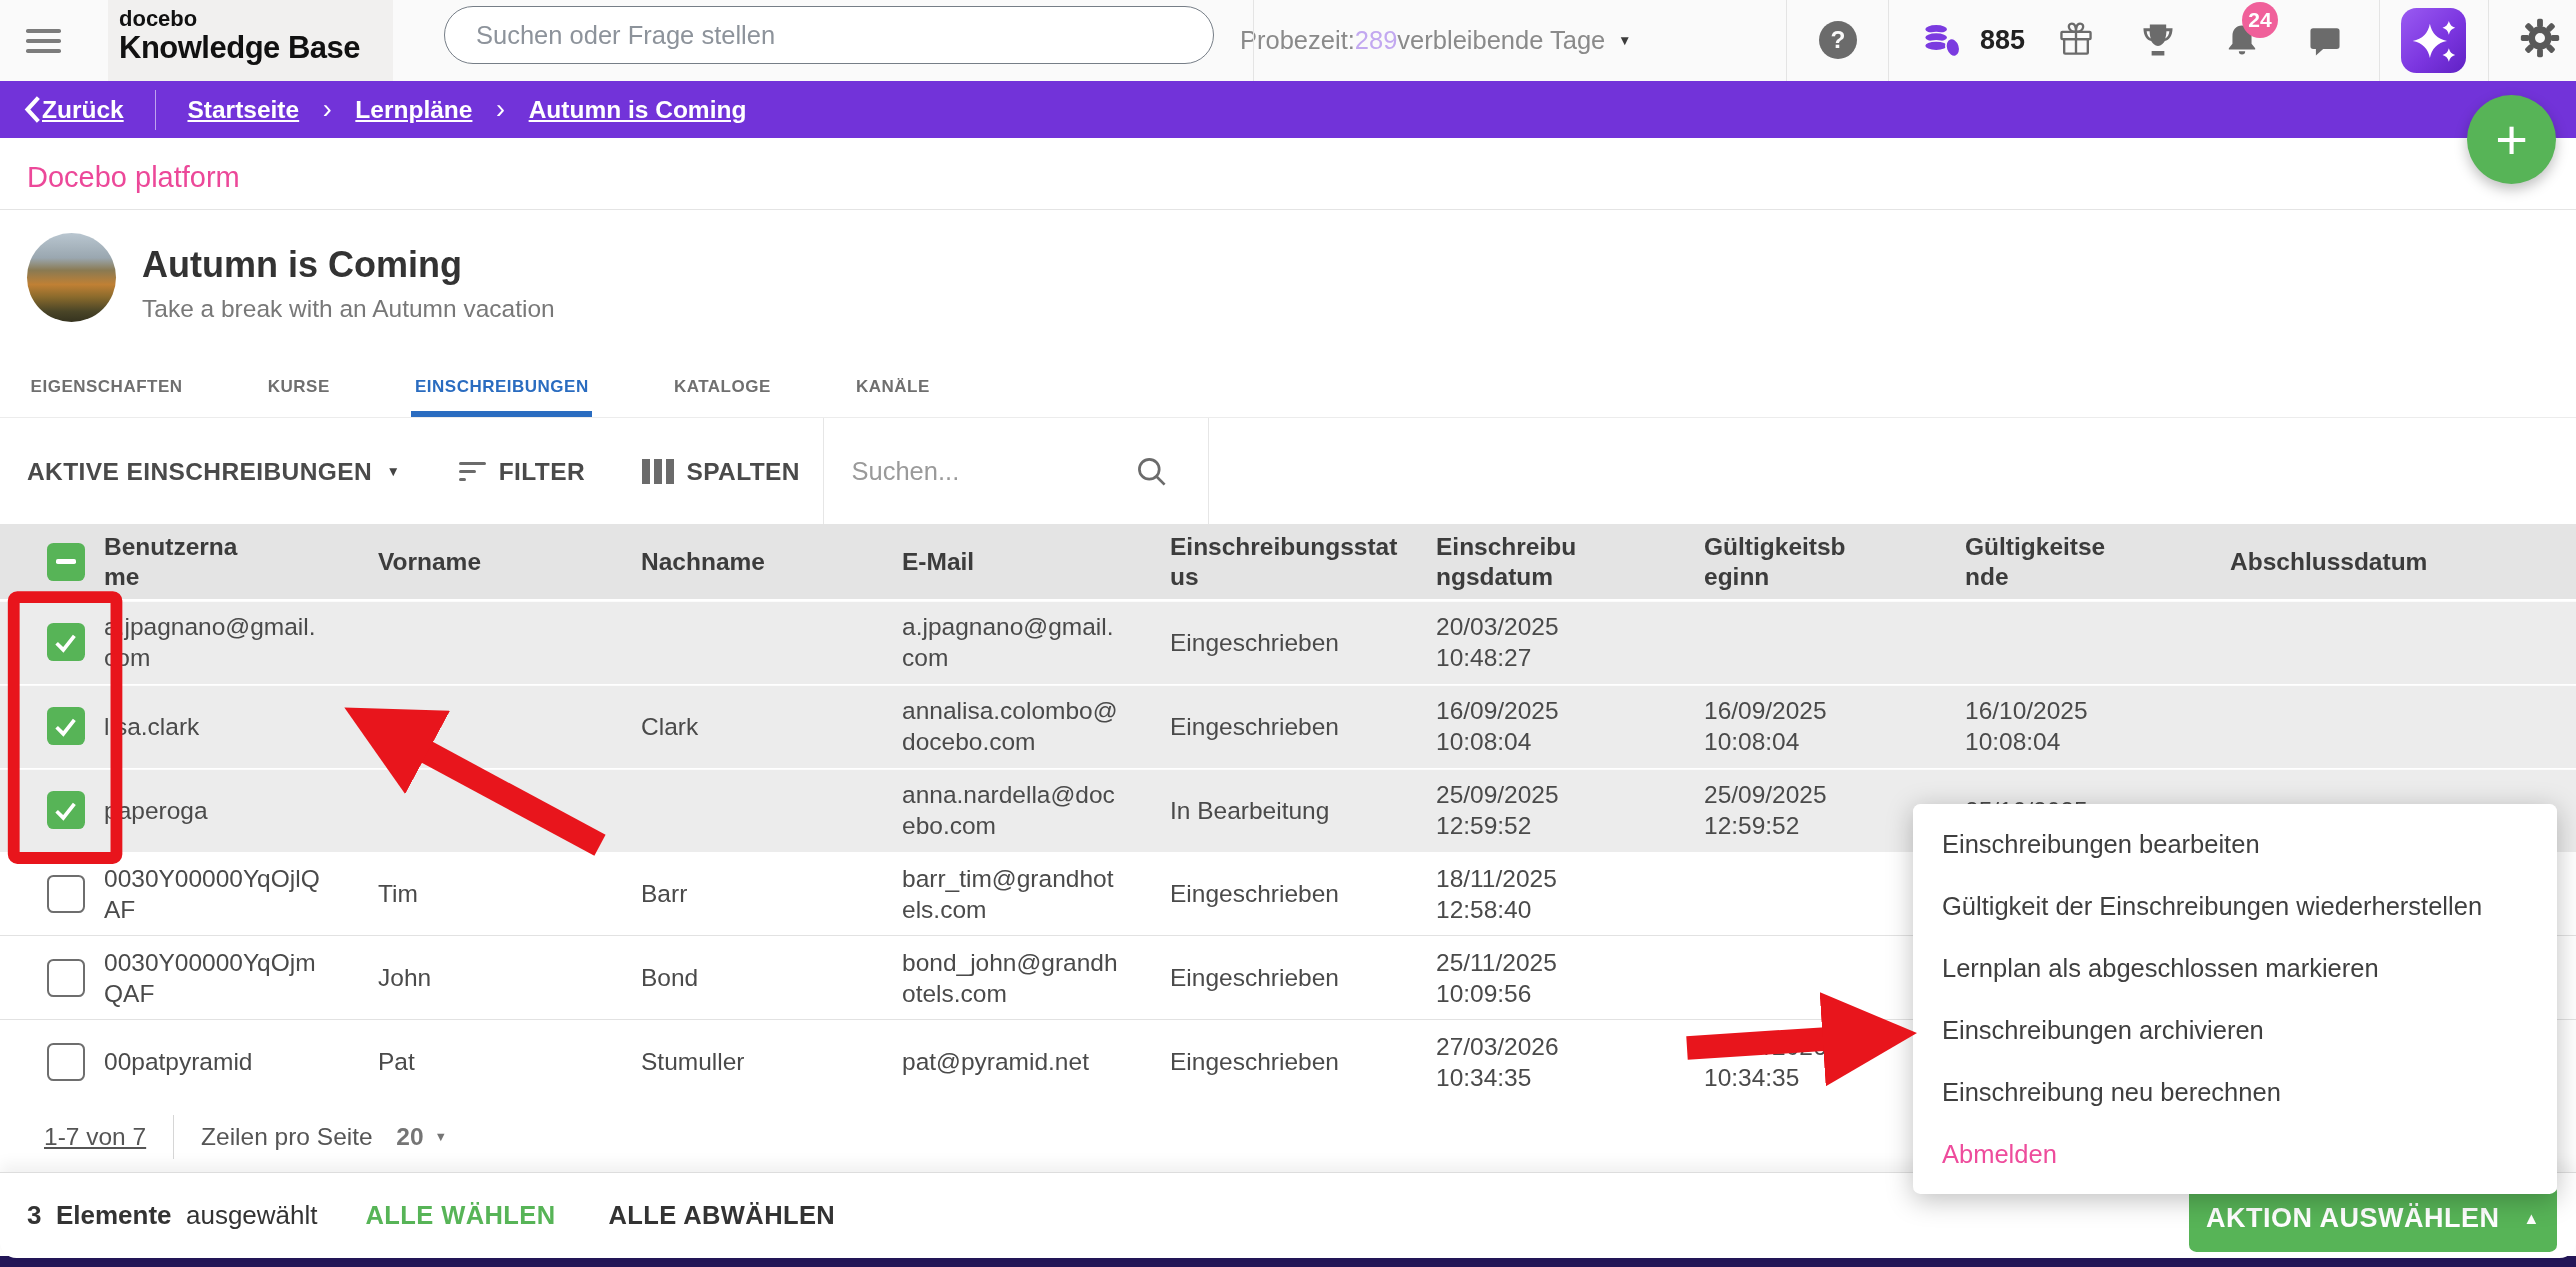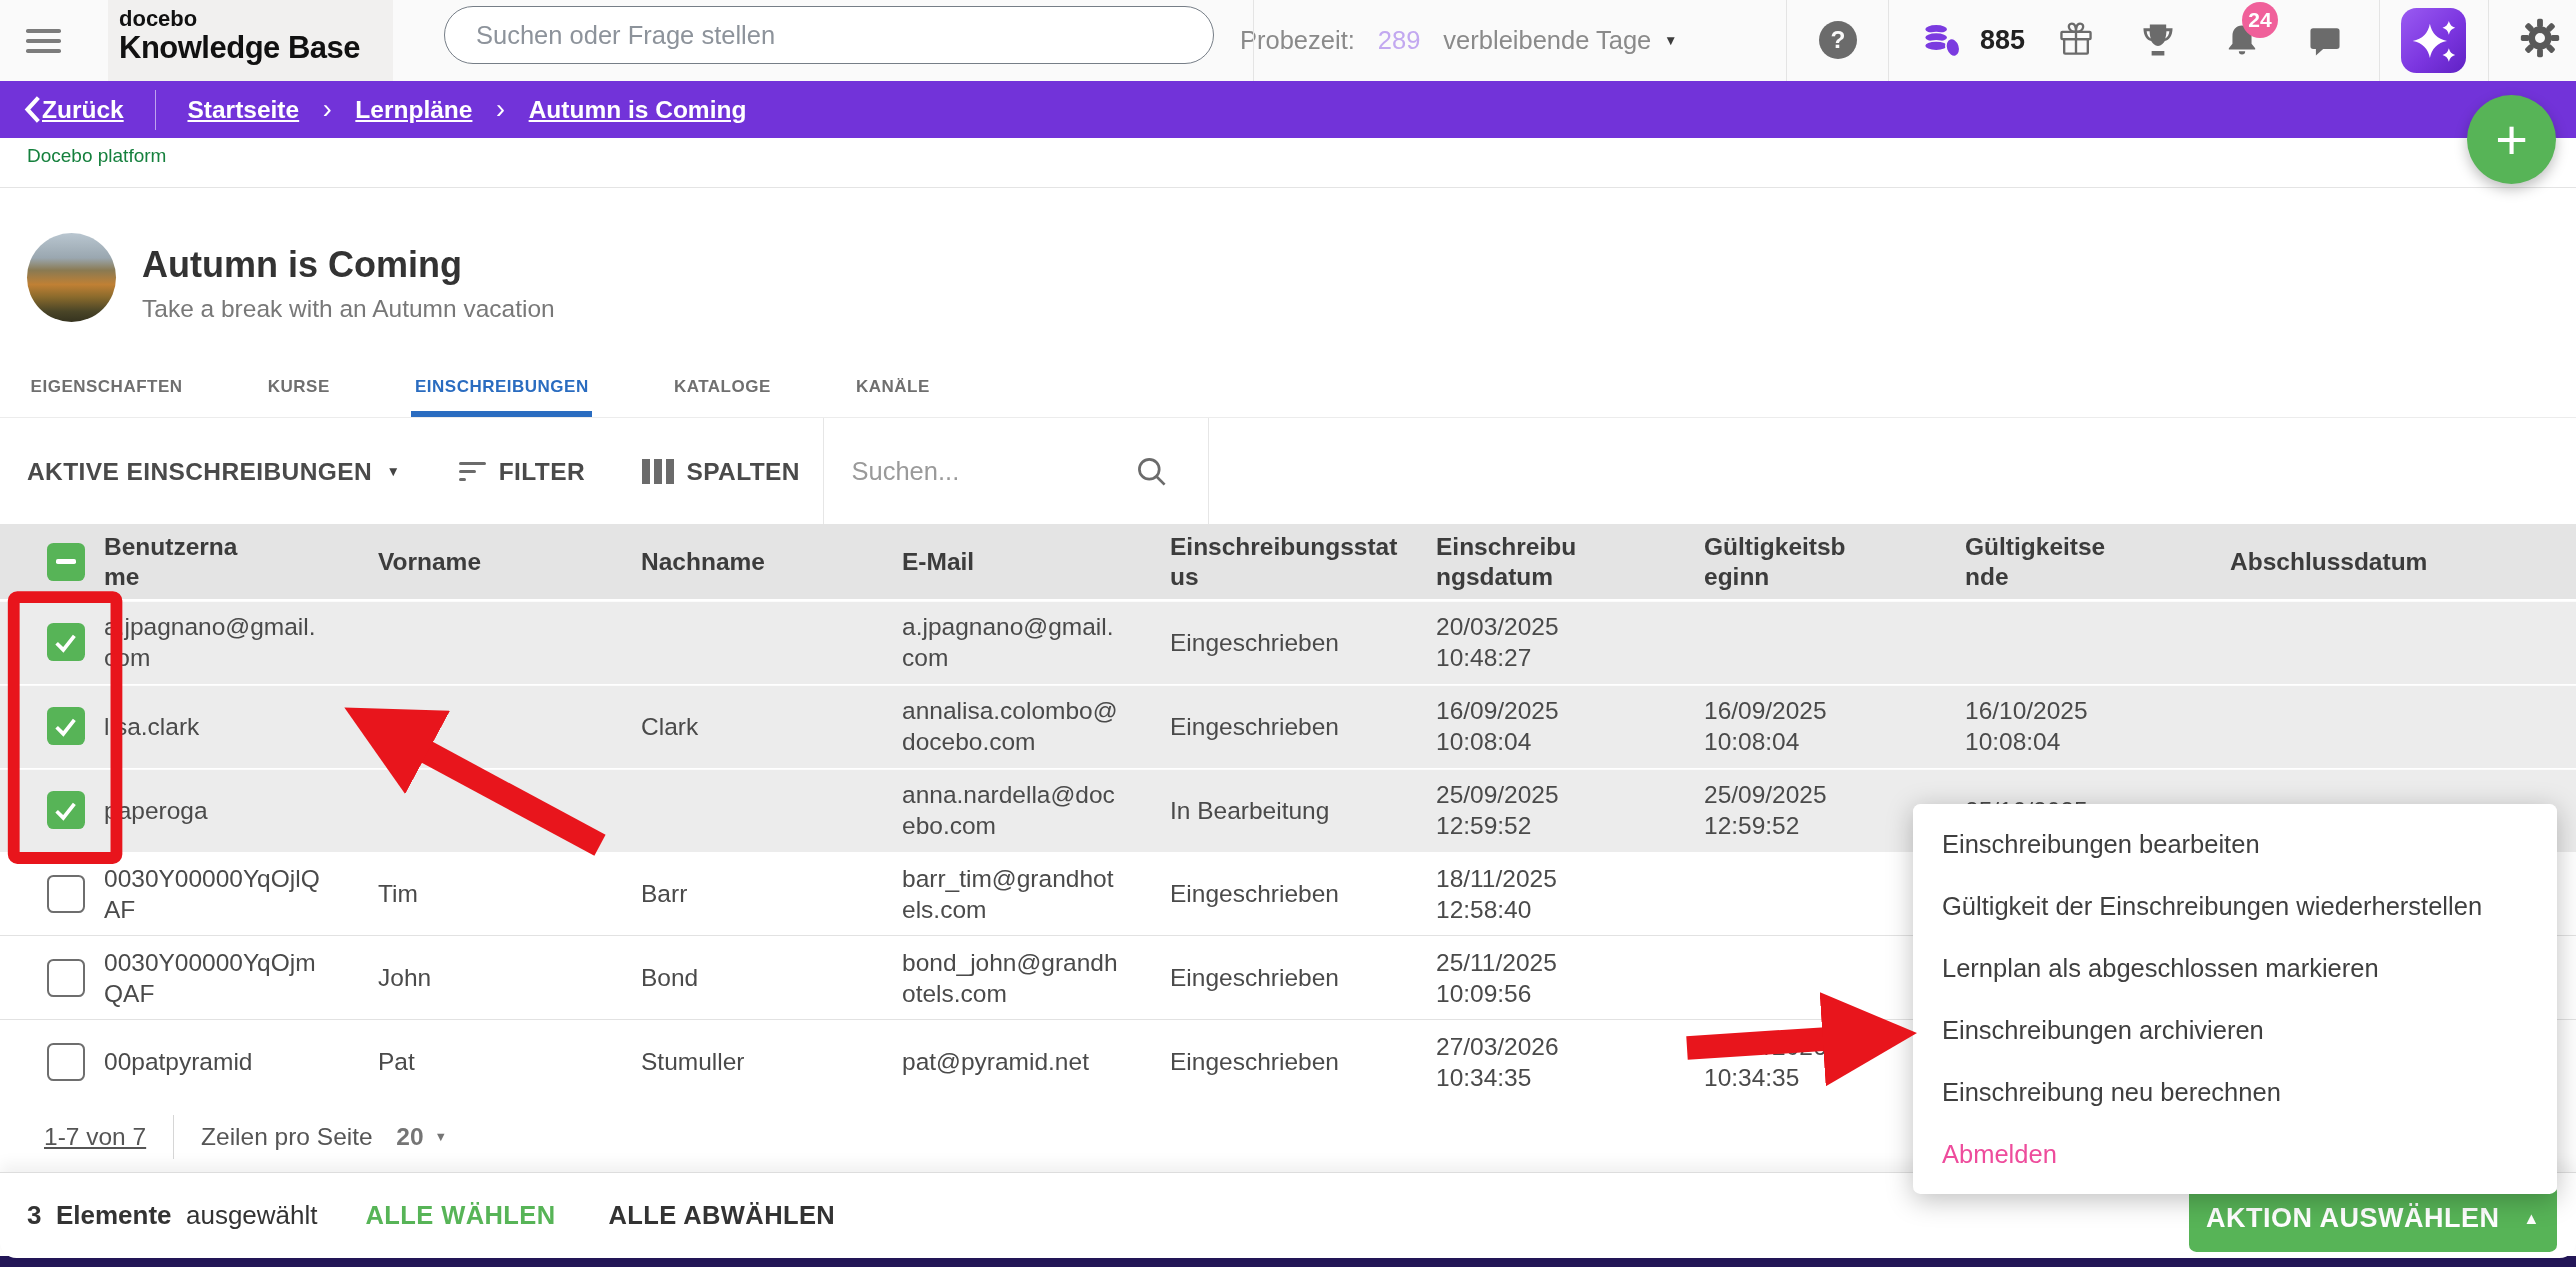--- a/index.html
+++ b/index.html
@@ -18,21 +18,21 @@
   .hamburger i{display:block;width:35px;height:4.5px;background:#7c7c7c;border-radius:1.8px;margin:5.5px 0;}
   .logoblock{position:absolute;left:108px;top:0;width:285px;height:81px;background:#f1f0ef;}
   .logo-small{position:absolute;left:11px;top:5.5px;font-size:22px;font-weight:700;color:#111;}
   .logo-large{position:absolute;left:11px;top:30px;font-size:31px;font-weight:700;letter-spacing:-0.5px;color:#111;}
   .top-search{position:absolute;left:444px;top:6.4px;width:768px;height:56px;border:1.8px solid #767e87;
               border-radius:31px;background:#fff;display:flex;align-items:center;}
   .top-search input{border:none;outline:none;background:transparent;font-size:25.5px;margin-left:29px;width:691px;
                     font-family:inherit;color:#444;}
   .top-search input::placeholder{color:#8d939b;}
   .trial{position:absolute;left:1240px;top:0;height:81px;display:flex;align-items:center;font-size:25.5px;color:#8a8a8a;}
-  .trial .num{color:var(--trialnum);margin:0 23px;}
+  .trial .num{color:var(--trialnum);margin:0 0;}
   .trial .caret{color:#3c3c3c;font-size:13.6px;margin-left:12.7px;}
   .iconbtn{position:absolute;top:20px;width:40px;height:40px;display:flex;align-items:center;justify-content:center;cursor:pointer;}
   .help-circle{width:38px;height:38px;border-radius:50%;background:#6b6b6b;color:#fafafa;font-size:24.5px;font-weight:700;
                display:flex;align-items:center;justify-content:center;}
   .coins-count{position:absolute;left:1980px;top:0;height:81px;display:flex;align-items:center;font-size:27px;font-weight:700;color:#222;}
   .bell-badge{position:absolute;left:2242px;top:1.8px;width:36px;height:36px;border-radius:50%;background:var(--badge);
               color:#fff;font-size:21px;font-weight:700;display:flex;align-items:center;justify-content:center;z-index:6;}
   .ai-btn{position:absolute;left:2401px;top:8.2px;width:65px;height:65px;border-radius:15.5px;
           background:linear-gradient(135deg,#9a5bf2 0%,#7c36e0 55%,#5f21c4 100%);cursor:pointer;}
 
@@ -42,22 +42,22 @@
   .backlink{display:flex;align-items:center;margin-left:22px;cursor:pointer;}
   .backlink .lbl{text-decoration:underline;}
   .crumb-div{width:1.8px;height:40px;background:rgba(255,255,255,.55);margin:0 31px;}
   .crumb{text-decoration:underline;cursor:pointer;}
   .crumb-sep{margin:0 23.6px;font-size:27px;font-weight:400;}
   .fab{position:absolute;left:2467px;top:95px;width:89px;height:89px;border-radius:50%;background:var(--green);
        color:#fff;display:flex;align-items:center;justify-content:center;font-size:56px;font-weight:300;
        box-shadow:0 5.5px 12.7px rgba(0,0,0,.25);z-index:20;cursor:pointer;}
 
   
-  .platformrow{position:absolute;left:0;top:124px;width:2576px;height:63px;background:#fff;border-bottom:0.9px solid #e4e4e4;
-               display:flex;align-items:center;font-size:19px;color:#15803d;}
+  .platformrow{position:absolute;left:0;top:146px;width:2576px;height:63px;background:#fff;border-bottom:0.9px solid #e4e4e4;
+               display:flex;align-items:center;font-size:29px;color:#ec4899;}
   .platformrow span{margin-left:27px;}
   .avatar{position:absolute;left:27px;top:233px;width:89px;height:89px;border-radius:50%;
           background:linear-gradient(180deg,#b9c6d0 0%,#9aa7b0 28%,#8a7a52 42%,#c08034 58%,#8a6a2c 72%,#4a4527 88%,#35331f 100%);}
   .course-title{position:absolute;left:142px;top:244px;font-size:36px;font-weight:700;color:#333;}
   .course-sub{position:absolute;left:142px;top:295px;font-size:24.5px;color:#787878;}
 
   
   .tabs{position:absolute;left:0;top:349px;width:2576px;height:68px;display:flex;align-items:flex-end;
         padding-left:27px;box-sizing:border-box;gap:78px;}
   .tab{font-size:17px;font-weight:700;color:#6f6f6f;letter-spacing:0.5px;padding:0 3.6px 14.5px 3.6px;

